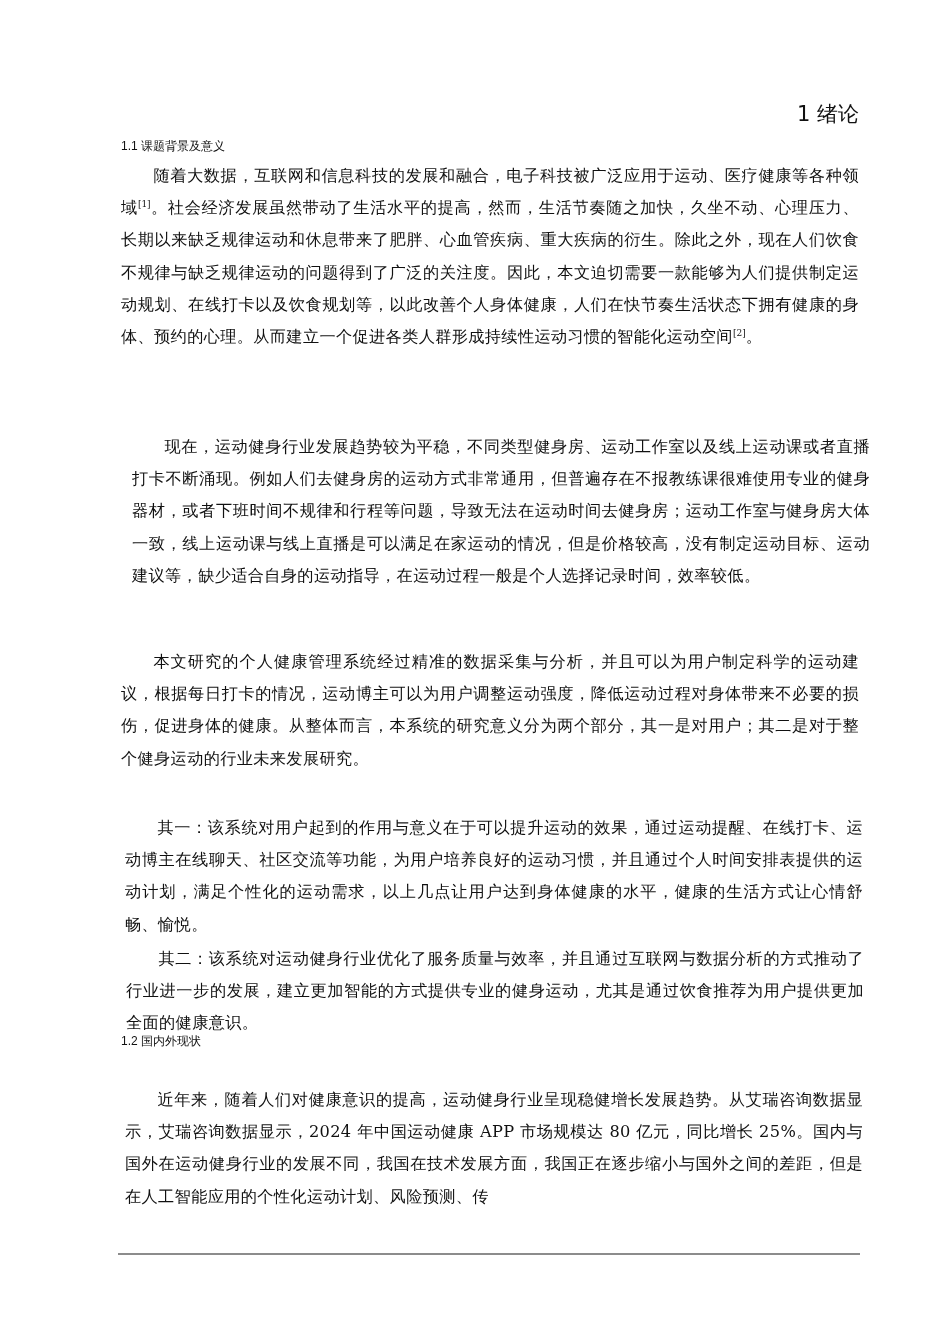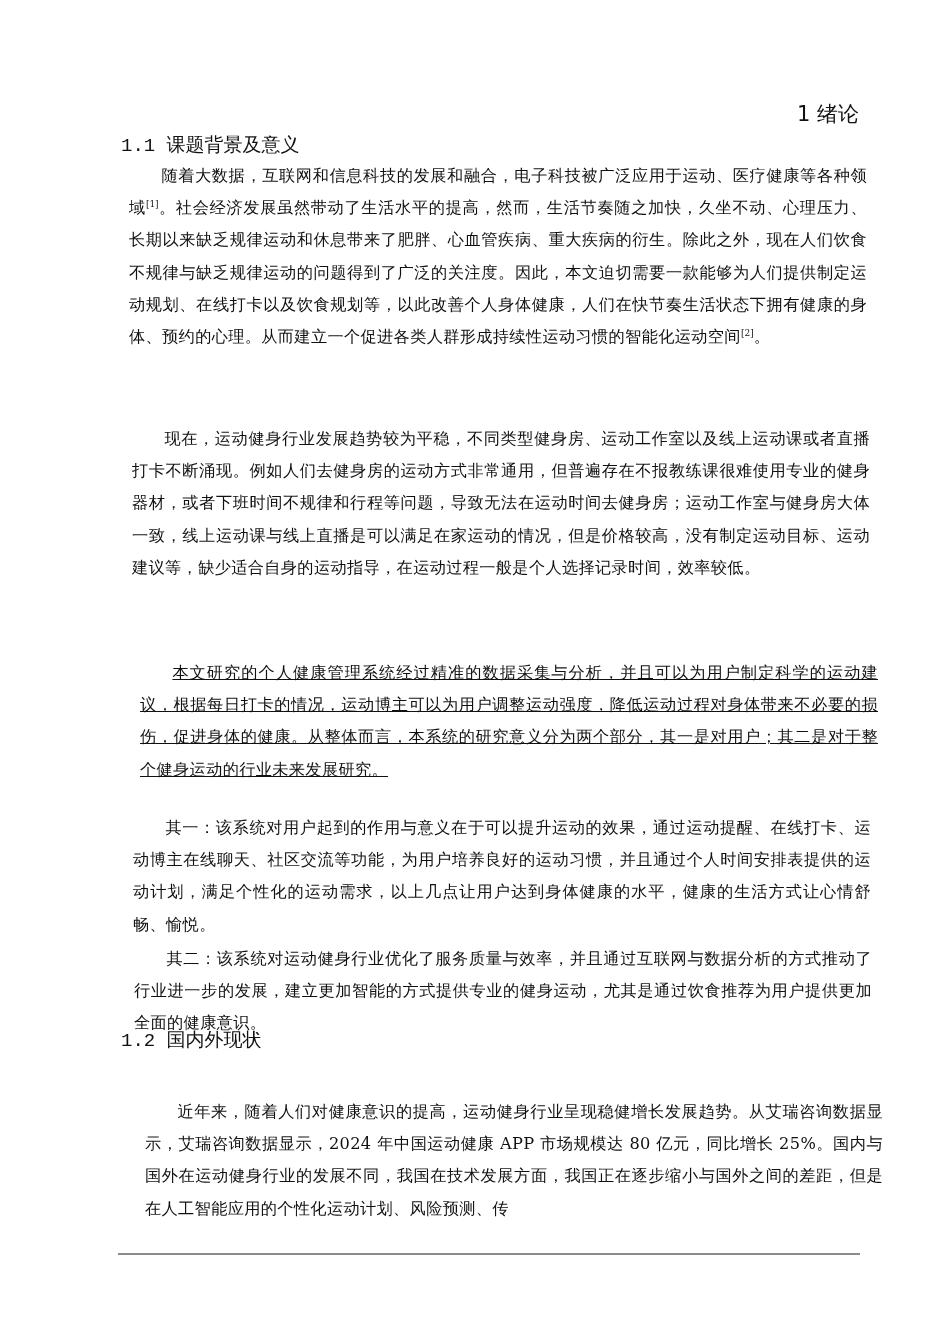--- a/index.html
+++ b/index.html
@@ -1,43 +1,43 @@
 <!DOCTYPE html>
 <html><head>
   <meta charset="utf-8">
   <style>
     html, body { margin: 0; padding: 0; background: #ffffff; }
     body { width: 950px; height: 1344px; position: relative; overflow: hidden;
            font-family: "DejaVu Serif", "Liberation Serif", serif; color: #111; }
     .page { position: absolute; left: 121px; top: 0; width: 738px; }
     .chapter-title { position: absolute; top: 100px; left: 0; width: 738px; text-align: right;
                      font-size: 21px; line-height: 28px; font-family: "DejaVu Sans", "Liberation Sans", sans-serif; }
-    .section-title { position: absolute; left: 0; font-size: 19px; line-height: 22px;
-                     font-family: Liberation Mono, monospace; }
-    .para { position: absolute; left: 8px; width: 738px; font-size: 16.2px; line-height: 32.2px;
+    .section-title { position: absolute; left: 0; font-size: 12px; line-height: 22px;
+                     font-family: Liberation Sans, sans-serif; }
+    .para { position: absolute; left: 0; width: 738px; font-size: 16.2px; line-height: 32.2px;
             text-indent: 2em; text-align: justify; letter-spacing: 0.35px; }
     .para sup { font-size: 9px; line-height: 0; vertical-align: 6px; letter-spacing: 0; }
     .footer-rule { position: absolute; left: 118px; top: 1253px; width: 742px; height: 2px; background: #8c8c8c; }
   </style>
 </head>
 <body>
 
 <div class="page">
   <div class="chapter-title">1 绪论</div>
 
   <div class="section-title" style="top:135px;">1.1 课题背景及意义</div>
 
   <p class="para" style="top:160px; margin:0;"><span>随着大数据，互联网和信息科技的发展和融合，电子科技被广泛应用于运动、医疗健康等各种领域</span><sup>[1]</sup><span>。社会经济发展虽然带动了生活水平的提高，然而，生活节奏随之加快，久坐不动、心理压力、长期以来缺乏规律运动和休息带来了肥胖、心血管疾病、重大疾病的衍生。除此之外，现在人们饮食不规律与缺乏规律运动的问题得到了广泛的关注度。因此，本文迫切需要一款能够为人们提供制定运动规划、在线打卡以及饮食规划等，以此改善个人身体健康，人们在快节奏生活状态下拥有健康的身体、预约的心理。从而建立一个促进各类人群形成持续性运动习惯的智能化运动空间</span><sup>[2]</sup><span>。</span></p>
 
-  <p class="para" style="top:420px; margin:3px;">现在，运动健身行业发展趋势较为平稳，不同类型健身房、运动工作室以及线上运动课或者直播打卡不断涌现。例如人们去健身房的运动方式非常通用，但普遍存在不报教练课很难使用专业的健身器材，或者下班时间不规律和行程等问题，导致无法在运动时间去健身房；运动工作室与健身房大体一致，线上运动课与线上直播是可以满足在家运动的情况，但是价格较高，没有制定运动目标、运动建议等，缺少适合自身的运动指导，在运动过程一般是个人选择记录时间，效率较低。</p>
+  <p class="para" style="top:420px; margin:11px;">现在，运动健身行业发展趋势较为平稳，不同类型健身房、运动工作室以及线上运动课或者直播打卡不断涌现。例如人们去健身房的运动方式非常通用，但普遍存在不报教练课很难使用专业的健身器材，或者下班时间不规律和行程等问题，导致无法在运动时间去健身房；运动工作室与健身房大体一致，线上运动课与线上直播是可以满足在家运动的情况，但是价格较高，没有制定运动目标、运动建议等，缺少适合自身的运动指导，在运动过程一般是个人选择记录时间，效率较低。</p>
 
-  <p class="para" style="top:646px; margin:11px;text-decoration:underline;">本文研究的个人健康管理系统经过精准的数据采集与分析，并且可以为用户制定科学的运动建议，根据每日打卡的情况，运动博主可以为用户调整运动强度，降低运动过程对身体带来不必要的损伤，促进身体的健康。从整体而言，本系统的研究意义分为两个部分，其一是对用户；其二是对于整个健身运动的行业未来发展研究。</p>
+  <p class="para" style="top:646px; margin:0;">本文研究的个人健康管理系统经过精准的数据采集与分析，并且可以为用户制定科学的运动建议，根据每日打卡的情况，运动博主可以为用户调整运动强度，降低运动过程对身体带来不必要的损伤，促进身体的健康。从整体而言，本系统的研究意义分为两个部分，其一是对用户；其二是对于整个健身运动的行业未来发展研究。</p>
 
   <p class="para" style="top:808px; margin:4px;">其一：该系统对用户起到的作用与意义在于可以提升运动的效果，通过运动提醒、在线打卡、运动博主在线聊天、社区交流等功能，为用户培养良好的运动习惯，并且通过个人时间安排表提供的运动计划，满足个性化的运动需求，以上几点让用户达到身体健康的水平，健康的生活方式让心情舒畅、愉悦。</p>
 
   <p class="para" style="top:938px; margin:5px;">其二：该系统对运动健身行业优化了服务质量与效率，并且通过互联网与数据分析的方式推动了行业进一步的发展，建立更加智能的方式提供专业的健身运动，尤其是通过饮食推荐为用户提供更加全面的健康意识。</p>
 
   <div class="section-title" style="top:1030px;">1.2 国内外现状</div>
 
-  <p class="para" style="top:1080px; margin:16px;">近年来，随着人们对健康意识的提高，运动健身行业呈现稳健增长发展趋势。从艾瑞咨询数据显示，艾瑞咨询数据显示，2024 年中国运动健康 APP 市场规模达 80 亿元，同比增长 25%。国内与国外在运动健身行业的发展不同，我国在技术发展方面，我国正在逐步缩小与国外之间的差距，但是在人工智能应用的个性化运动计划、风险预测、传</p>
+  <p class="para" style="top:1080px; margin:4px;">近年来，随着人们对健康意识的提高，运动健身行业呈现稳健增长发展趋势。从艾瑞咨询数据显示，艾瑞咨询数据显示，2024 年中国运动健康 APP 市场规模达 80 亿元，同比增长 25%。国内与国外在运动健身行业的发展不同，我国在技术发展方面，我国正在逐步缩小与国外之间的差距，但是在人工智能应用的个性化运动计划、风险预测、传</p>
 </div>
 
 <div class="footer-rule"></div>
 
 </body></html>

